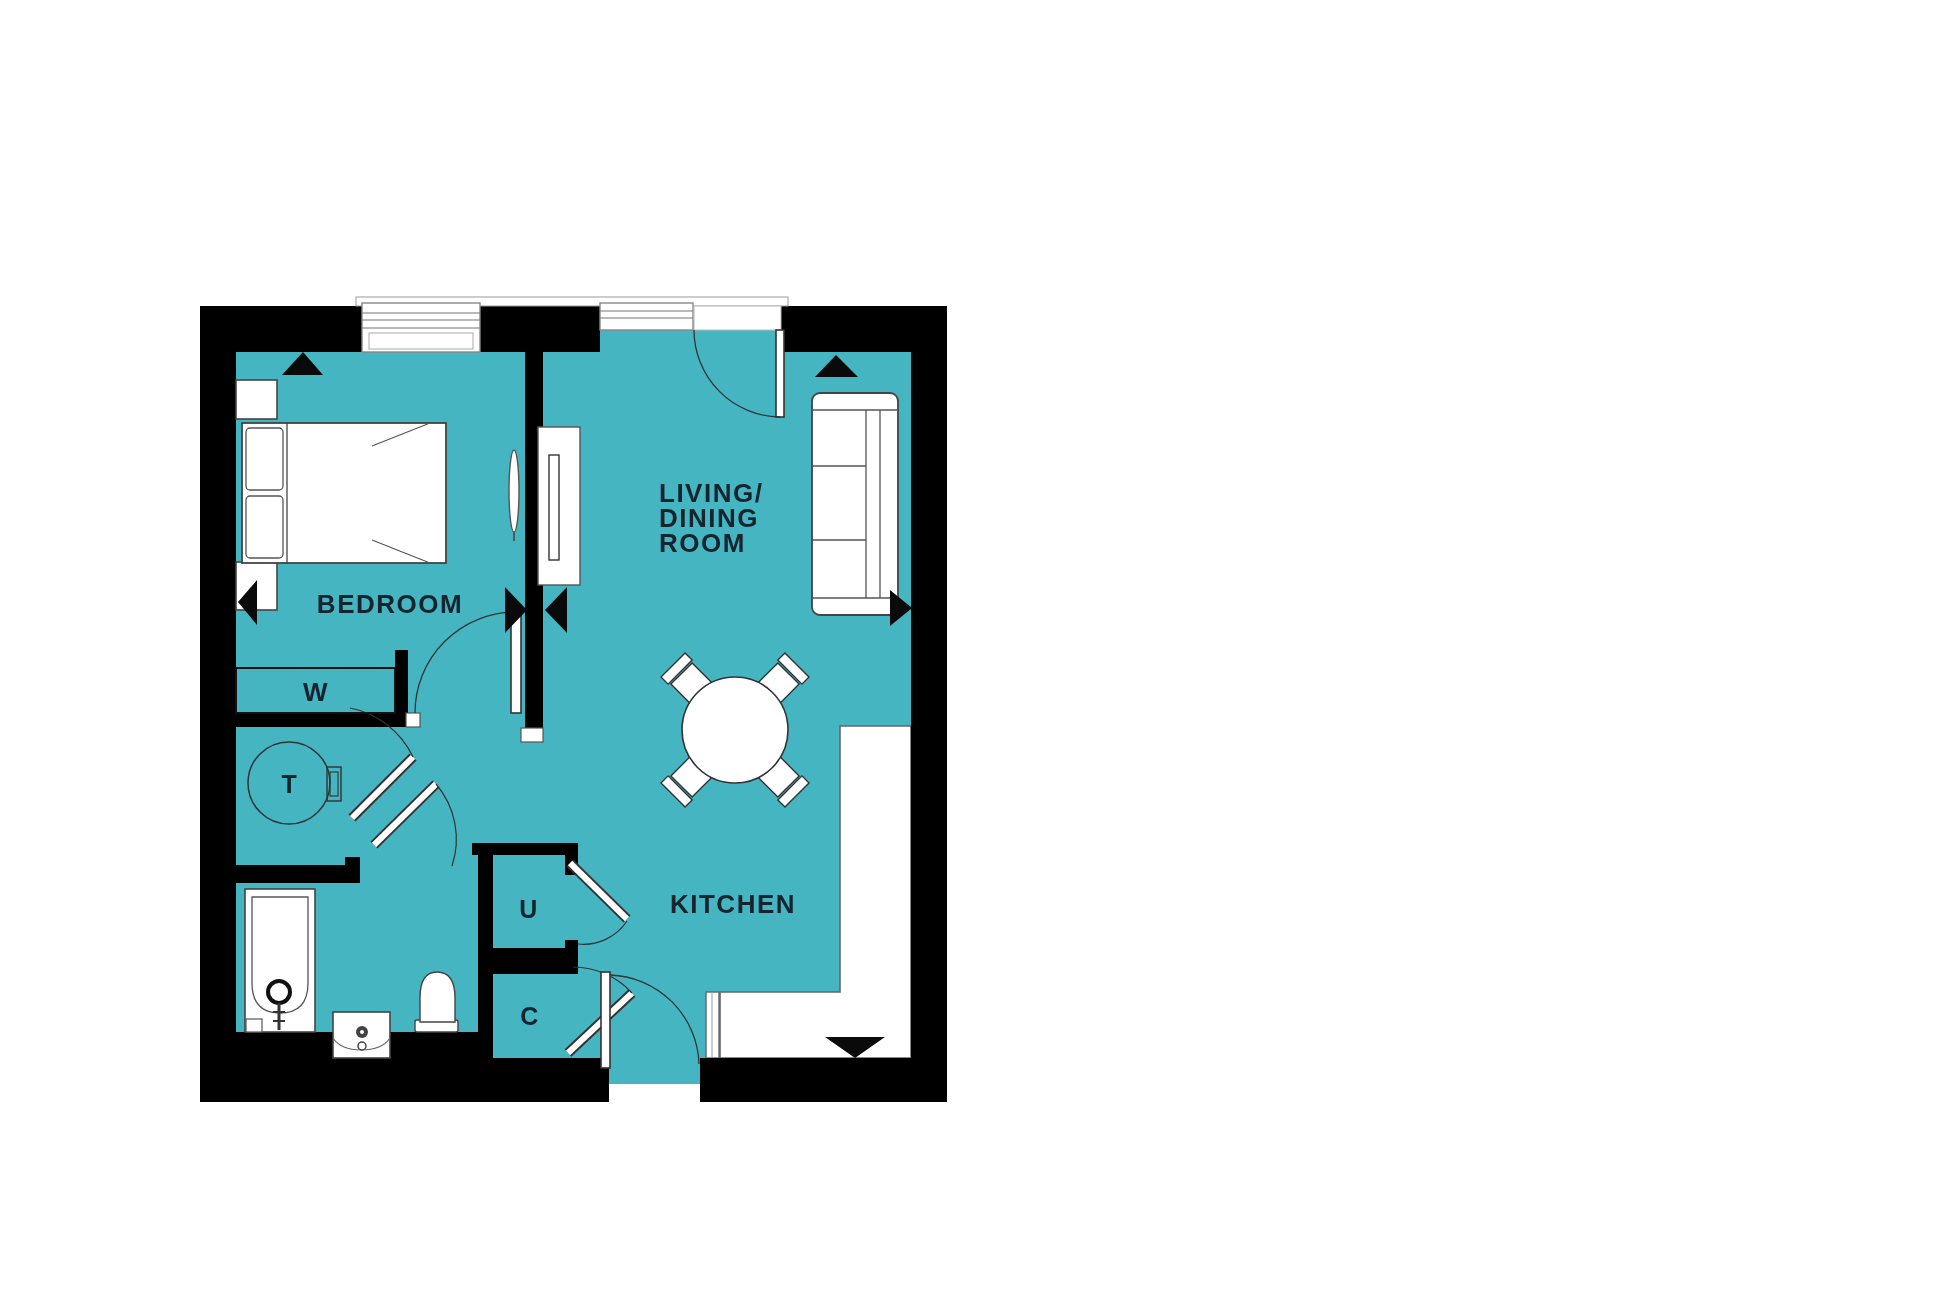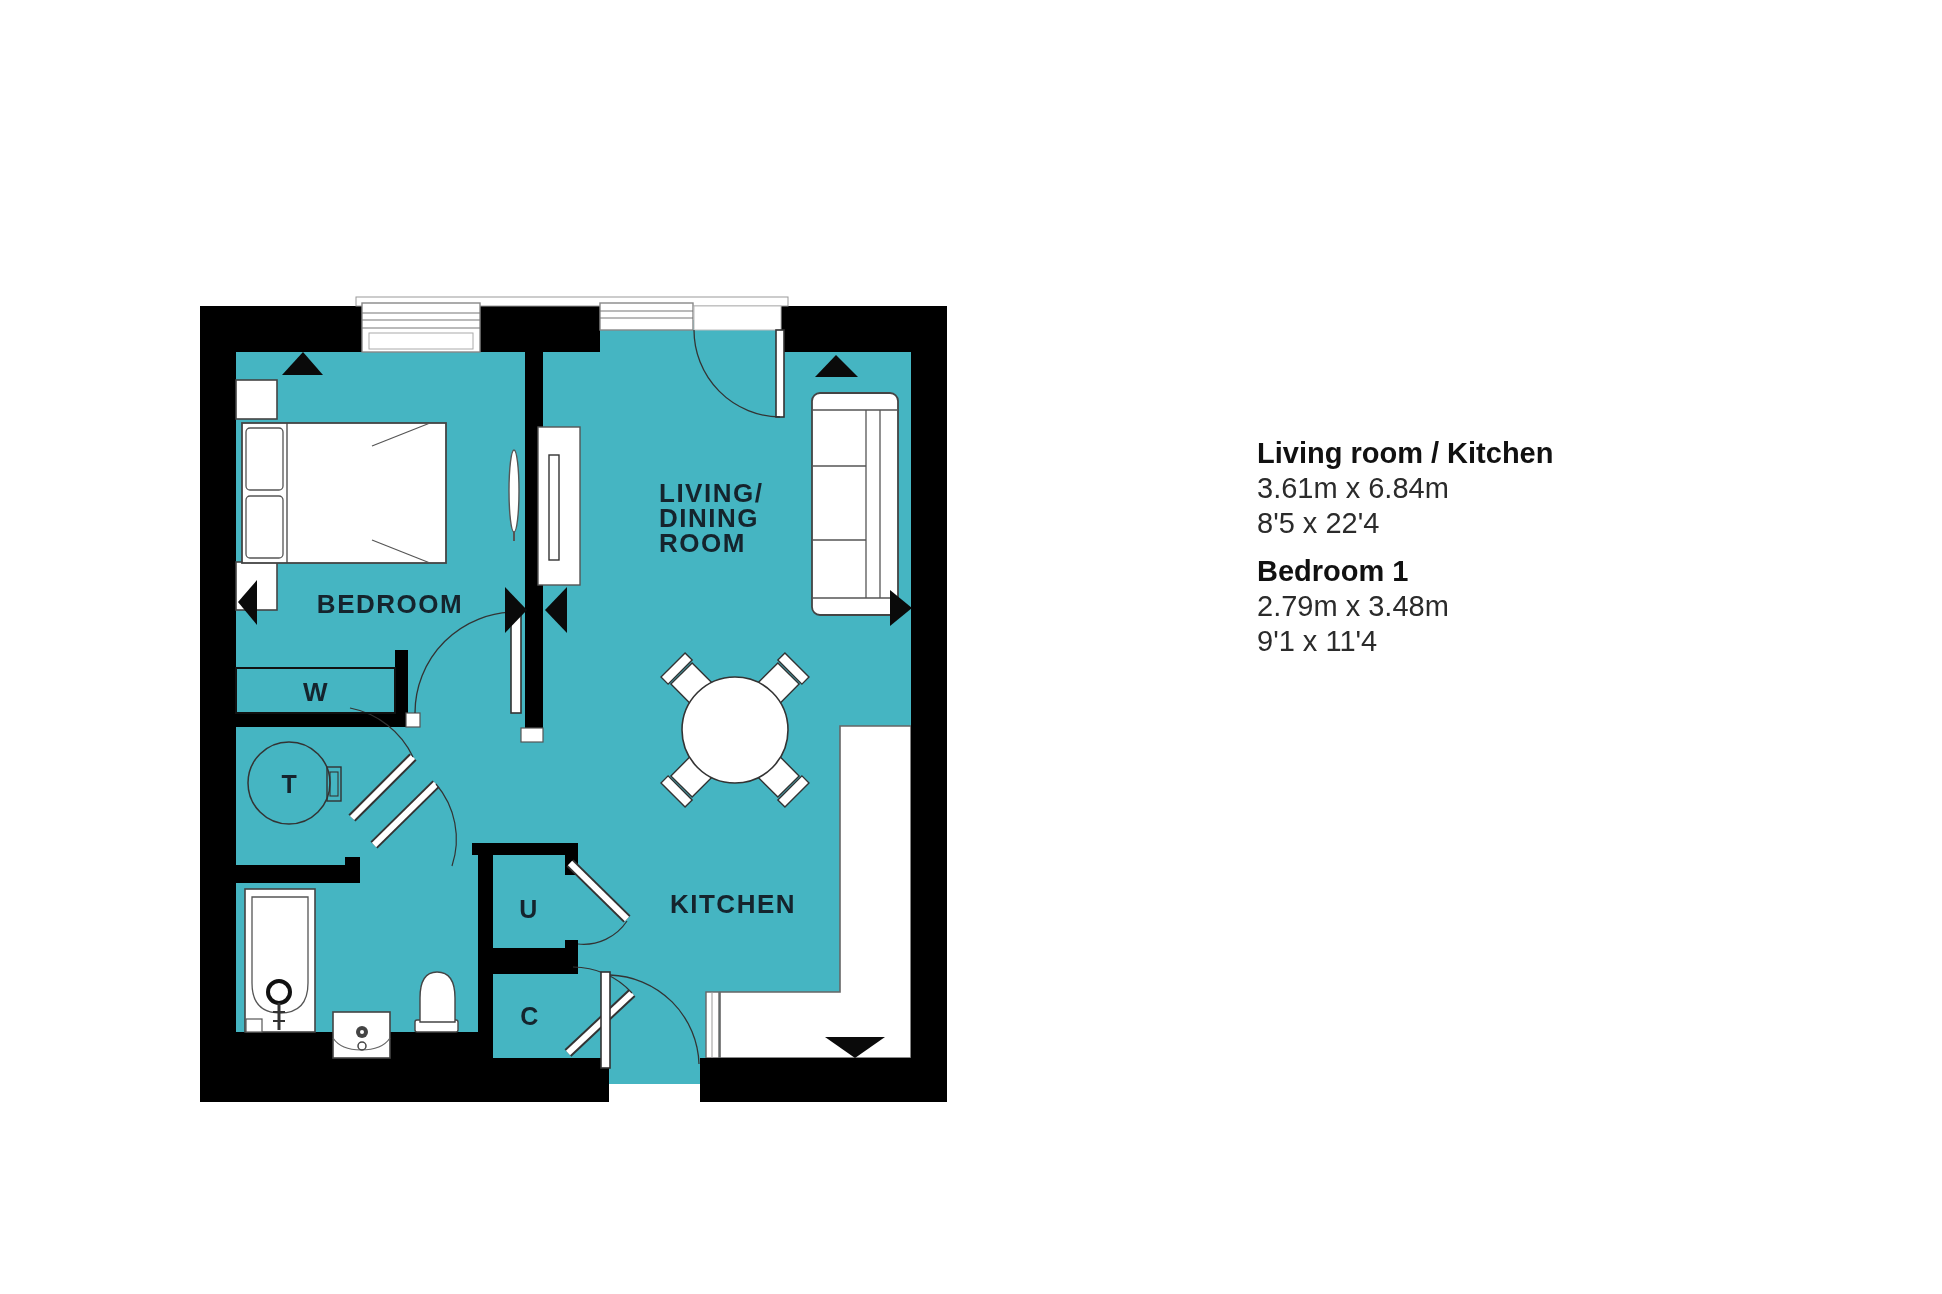--- a/index.html
+++ b/index.html
@@ -203,26 +203,14 @@
       <text class="plan-label" x="659" y="527" font-size="26">DINING</text>
       <text class="plan-label" x="659" y="552" font-size="26">ROOM</text>
       <text class="plan-label" x="733" y="913" font-size="26" text-anchor="middle">KITCHEN</text>
       <text class="plan-label" x="316" y="701" font-size="26" text-anchor="middle">W</text>
       <text class="plan-label" x="290" y="793" font-size="25" text-anchor="middle">T</text>
       <text class="plan-label" x="529" y="918" font-size="25" text-anchor="middle">U</text>
       <text class="plan-label" x="530" y="1025" font-size="25" text-anchor="middle">C</text>
     </g>
   </svg>
 
-  <div id="room-details">
-    <div class="detail-group">
-      <div class="detail-title">Living room / Kitchen</div>
-      <div class="detail-line">3.61m x 6.84m</div>
-      <div class="detail-line">8'5 x 22'4</div>
-    </div>
-    <div class="detail-group">
-      <div class="detail-title">Bedroom 1</div>
-      <div class="detail-line">2.79m x 3.48m</div>
-      <div class="detail-line">9'1 x 11'4</div>
-    </div>
-  </div>
 
 </div>
 
 </body></html>

